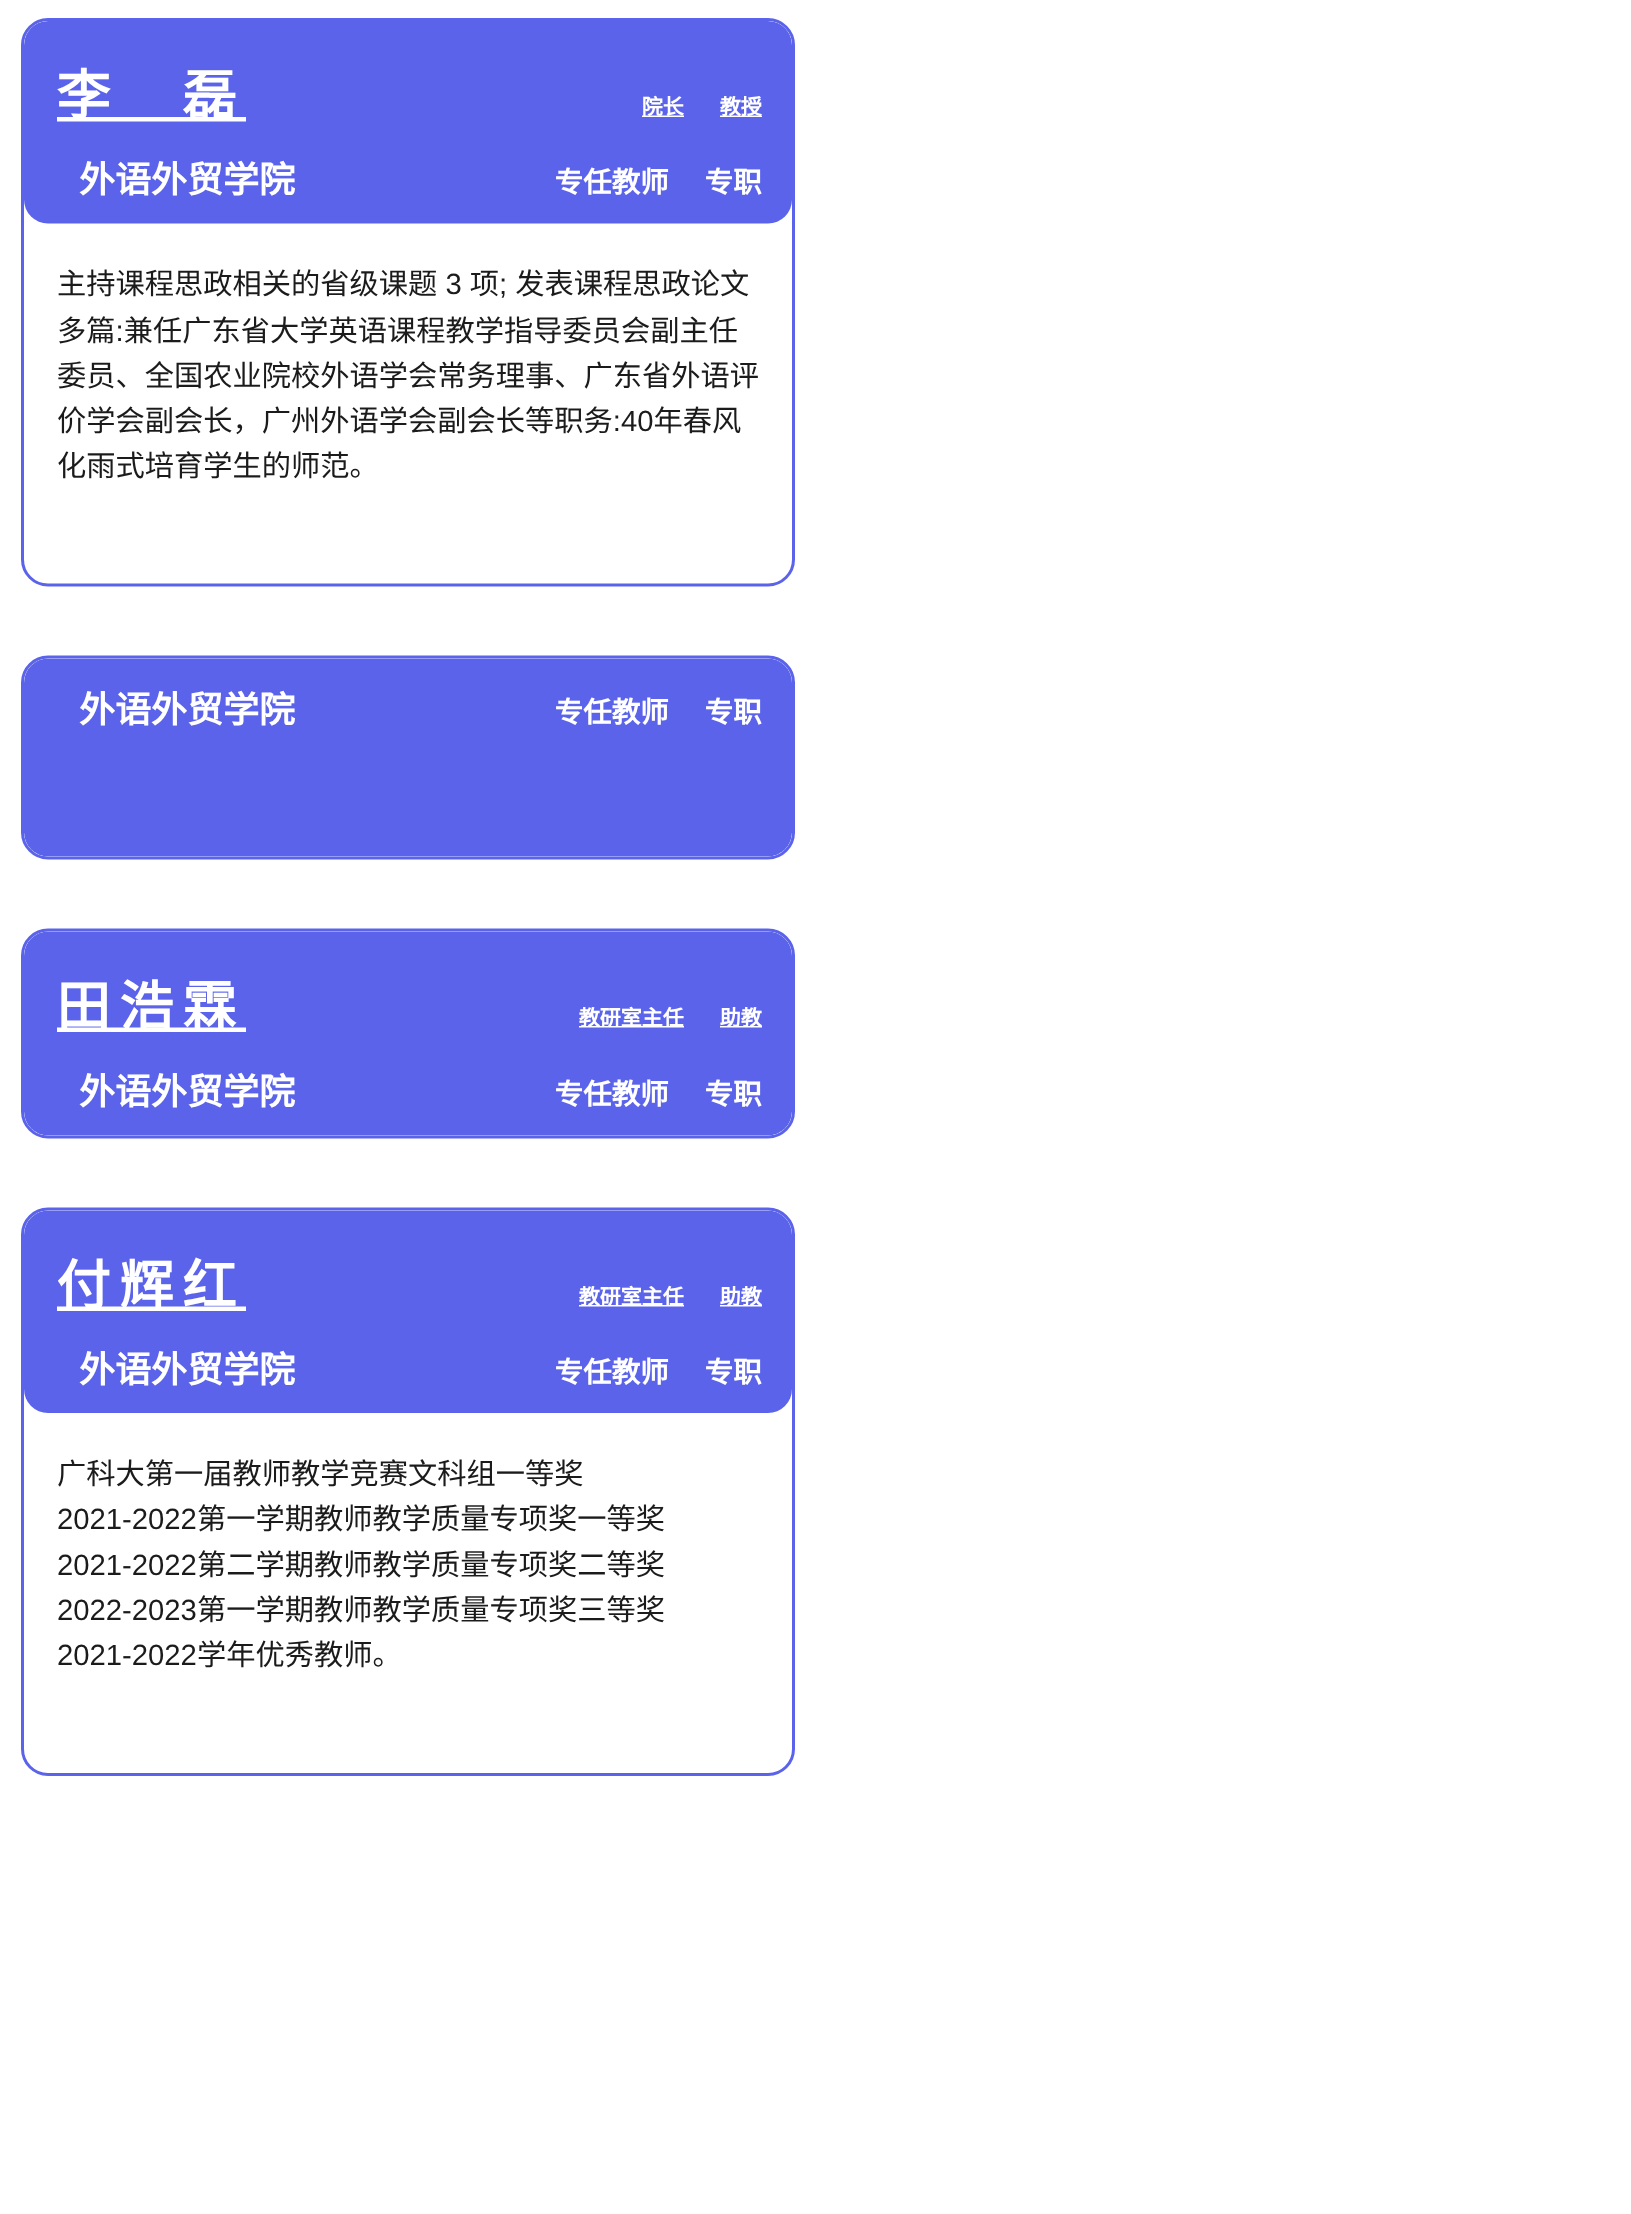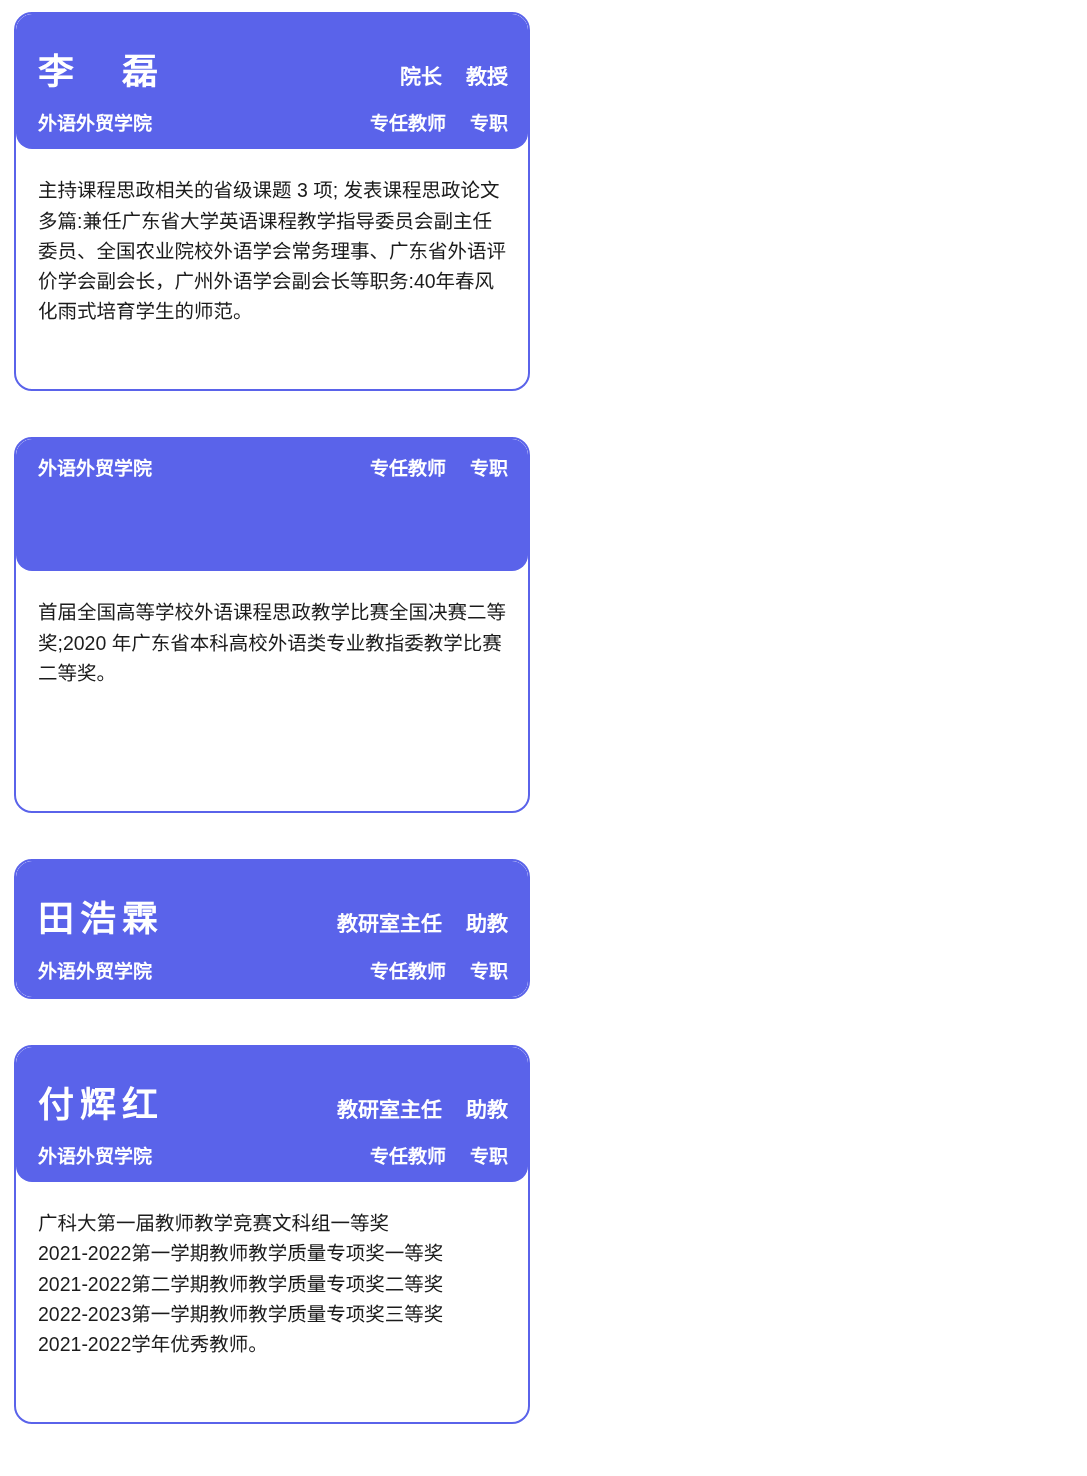--- a/index.html
+++ b/index.html
@@ -49,41 +49,43 @@
     justify-content: space-between;
   }
   .hdr-row {
     display: flex;
     align-items: baseline;
     justify-content: space-between;
     gap: 10px;
   }
   .hdr-row.top {
     margin-bottom: 16px;
+    text-decoration: underline;
   }
   .name {
     font-size: 36px;
     font-weight: bold;
     letter-spacing: 6px;
     line-height: 1.15;
     white-space: nowrap;
   }
   .titles {
     display: flex;
     align-items: flex-start;
     gap: 24px;
-    font-size: 21px;
+    font-size: 14px;
     font-weight: bold;
     white-space: nowrap;
     margin-top: 32px;
   }
   .dept {
-    font-size: 19px;
+    font-size: 24px;
     font-weight: bold;
     white-space: nowrap;
+    margin-left: 15px;
   }
   .roles {
     display: flex;
     align-items: flex-end;
     gap: 24px;
     font-size: 19px;
     font-weight: bold;
     white-space: nowrap;
   }
   .card-body {
@@ -129,21 +131,20 @@
     <div class="card size-a">
       <div class="card-header">
         <div class="hdr-row bottom">
           <div class="dept">外语外贸学院</div>
           <div class="roles">
             <span>专任教师</span>
             <span>专职</span>
           </div>
         </div>
       </div>
-      <div class="card-body">首届全国高等学校外语课程思政教学比赛全国决赛二等奖;2020 年广东省本科高校外语类专业教指委教学比赛二等奖。</div>
     </div>
 
     <div class="card size-b">
       <div class="card-header">
         <div class="hdr-row top">
           <div class="name">田浩霖</div>
           <div class="titles">
             <span>教研室主任</span>
             <span>助教</span>
           </div>

